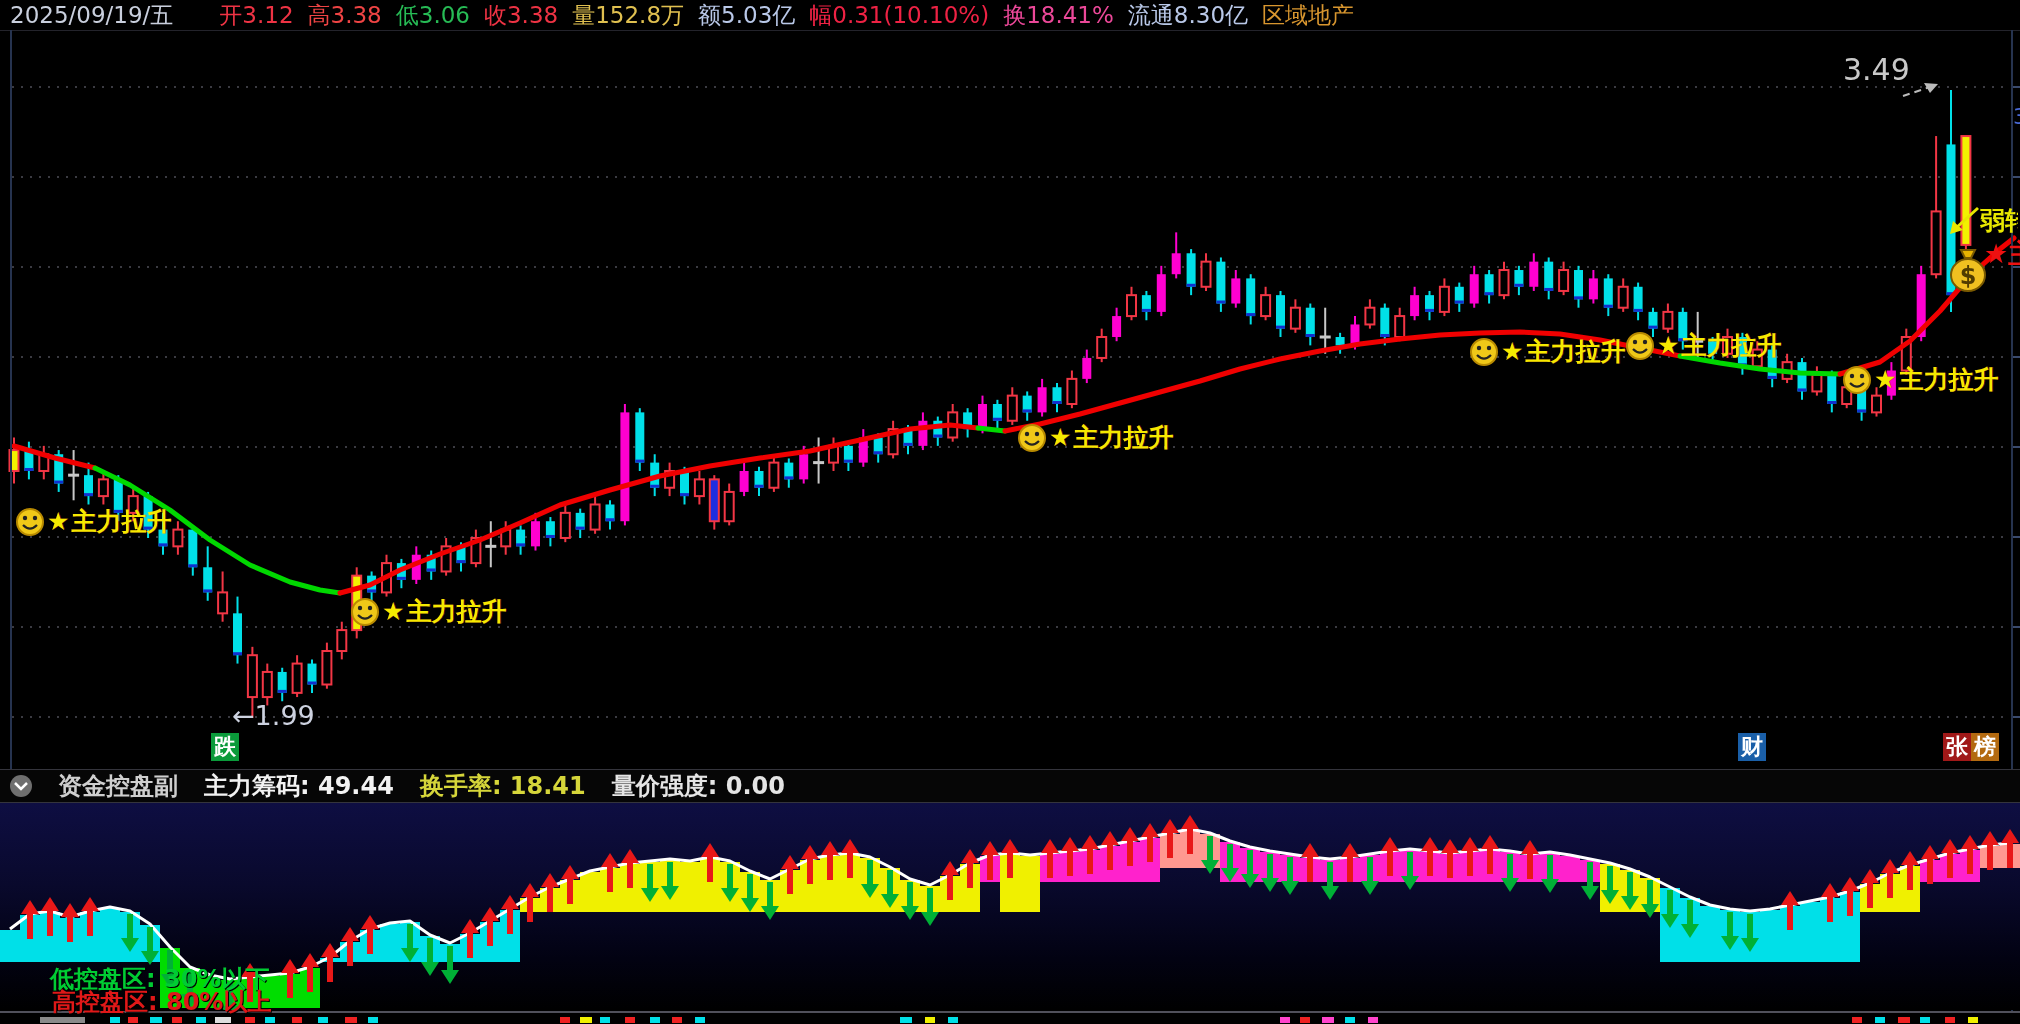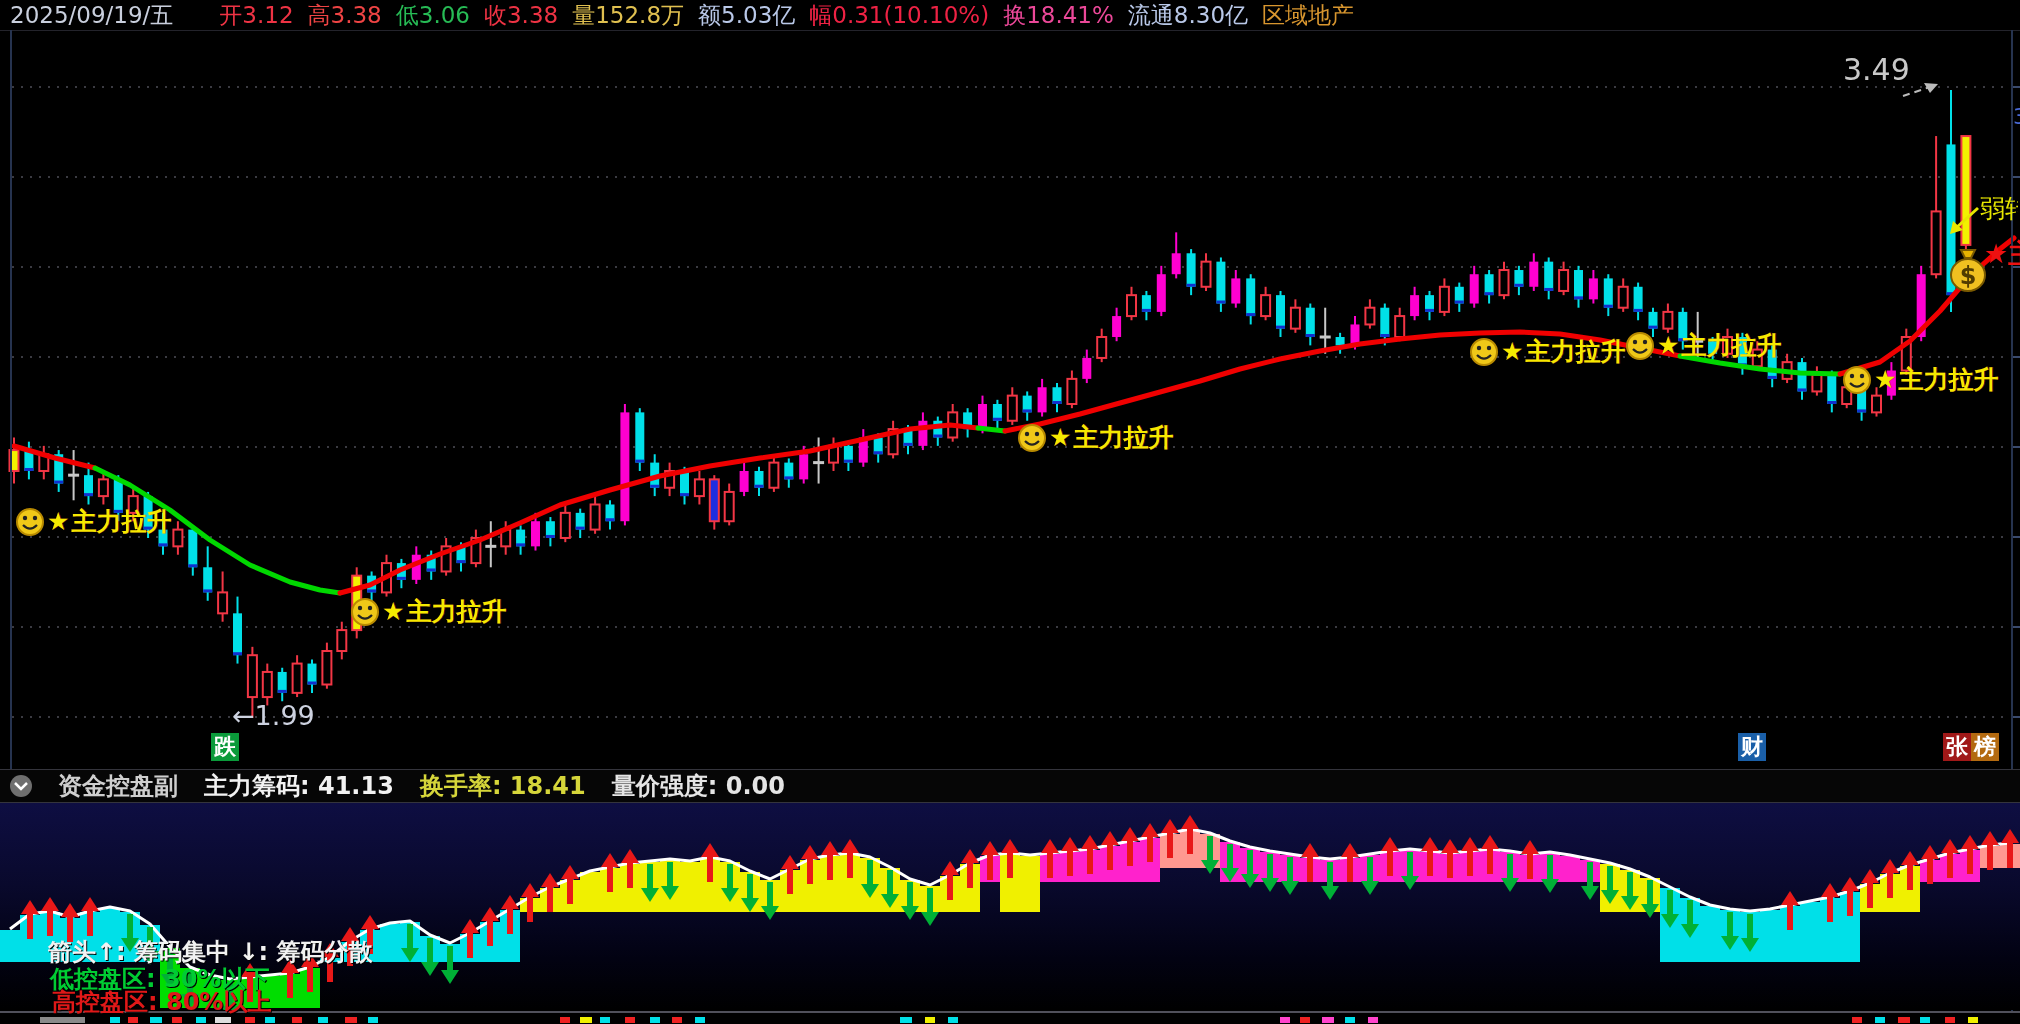--- a/index.html
+++ b/index.html
@@ -669,39 +669,39 @@
   <div class="abs" style="left:2013px;top:104px;width:7px;overflow:hidden;color:#4a6ad8;font-size:22px;">3</div>
 
   <div class="anno" style="left:1843px;top:52px;font-size:30px;color:#c8c8c8;">3.49</div>
   <div class="anno" style="left:232px;top:700px;font-size:27px;color:#cdd2e0;">←1.99</div>
 
   <div class="tag" style="left:211px;top:733px;background:#0a9a3a;">跌</div>
   <div class="tag" style="left:1738px;top:733px;background:#1a5fa8;">财</div>
   <div class="tag" style="left:1943px;top:733px;background:#a01818;">张</div>
   <div class="tag" style="left:1971px;top:733px;background:#b36a10;">榜</div>
 
-  <div class="anno" style="left:1980px;top:192px;width:38px;overflow:hidden;font-size:25px;font-weight:normal;color:#e8e800;">弱转</div>
+  <div class="anno" style="left:1980px;top:204px;width:38px;overflow:hidden;font-size:25px;font-weight:bold;color:#e8e800;">弱转</div>
   <div class="anno" style="left:1984px;top:236px;font-size:27px;font-weight:bold;color:#ee1111;">★主</div>
 
   <div class="anno" style="left:1944px;top:242px;">
     <svg width="48" height="52">
       <path d="M17 8 L31 8 L27 16 L21 16 Z" fill="#e8b400" stroke="#7a5a00" stroke-width="2"></path>
       <ellipse cx="24" cy="33" rx="17" ry="16" fill="#f0c020" stroke="#7a5a00" stroke-width="2"></ellipse>
       <text x="24" y="42" text-anchor="middle" font-size="24" font-weight="bold" fill="#513c00" font-family="DejaVu Sans, sans-serif">$</text>
     </svg>
   </div>
 
   <div id="indheader" class="abs">
     <div id="chev">
       <svg width="14" height="9">
           <polyline points="1,1 7,7 13,1" fill="none" stroke="#fff" stroke-width="2.5"></polyline>
         </svg>
     </div>
   <span style="color: rgb(207, 207, 207);">资金控盘副</span>
-      <span style="color: rgb(242, 242, 242);">主力筹码: 41.13</span>
+      <span style="color: rgb(242, 242, 242);">主力筹码: 49.44</span>
       <span style="color: rgb(214, 214, 58);">换手率: 18.41</span>
       <span style="color: #e5e5e5;">量价强度: 0.00</span>
     </div>
   <div class="abs hline" style="top:769px;"></div>
   <div class="abs hline" style="top:802px;"></div>
 
   <div id="lowerpanel" class="abs">
     <svg id="lower-svg" width="2020" height="207" viewBox="0 803 2020 207">
         <rect x="0" y="930" width="20" height="32" fill="#00e0e8"></rect>
         <rect x="20" y="915" width="20" height="47" fill="#00e0e8"></rect>
@@ -977,21 +977,20 @@
         <rect x="1927" y="858" width="6" height="26" fill="#e81818"></rect>
         <path d="M1950 839 L1941 853 L1959 853 Z" fill="#e81818"></path>
         <rect x="1947" y="852" width="6" height="26" fill="#e81818"></rect>
         <path d="M1970 835 L1961 849 L1979 849 Z" fill="#e81818"></path>
         <rect x="1967" y="848" width="6" height="26" fill="#e81818"></rect>
         <path d="M1990 831 L1981 845 L1999 845 Z" fill="#e81818"></path>
         <rect x="1987" y="844" width="6" height="26" fill="#e81818"></rect>
         <path d="M2010 829 L2001 843 L2019 843 Z" fill="#e81818"></path>
         <rect x="2007" y="842" width="6" height="26" fill="#e81818"></rect>
       </svg>
-    <div class="legendline" style="left: 48px; top: 133px; color: rgb(242, 242, 242);">箭头↑: 筹码集中  ↓: 筹码分散</div>
     <div class="legendline" style="left: 50px; top: 160px; color: rgb(0, 204, 51);">低控盘区: 30%以下</div>
     <div class="legendline" style="left: 52px; top: 183px; color: rgb(224, 24, 24); text-align: right;">高控盘区: 80%以上</div>
   </div>
   <div class="abs hline" style="top:1011px;background:#50505a;height:2px;"></div>
 
   <div id="bottomstrip" class="abs">
       <div style="position: absolute; left: 40px; top: 2px; width: 45px; height: 6px; background: rgb(138, 138, 138);"></div>
       <div style="position: absolute; left: 110px; top: 2px; width: 10px; height: 6px; background: rgb(0, 224, 232);"></div>
       <div style="position: absolute; left: 128px; top: 2px; width: 10px; height: 6px; background: rgb(238, 34, 34);"></div>
       <div style="position: absolute; left: 150px; top: 2px; width: 12px; height: 6px; background: rgb(0, 224, 232);"></div>

